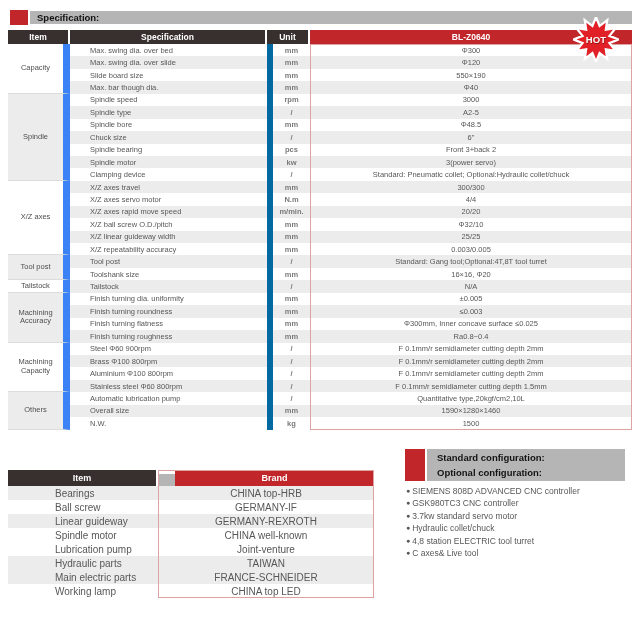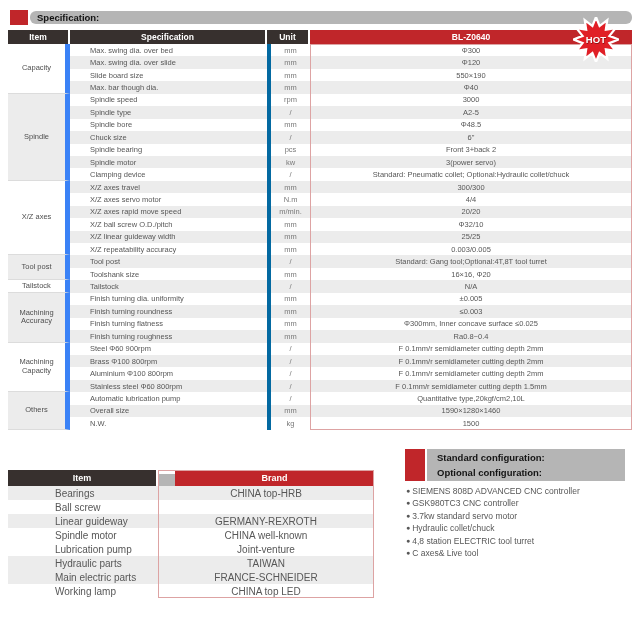--- a/index.html
+++ b/index.html
@@ -4,44 +4,44 @@
 <style>
   * { margin:0; padding:0; box-sizing:border-box; }
   body { background:#fff; }
   .page {
     position:relative; width:640px; height:623px; background:#ffffff;
     font-family:"Liberation Sans", sans-serif; overflow:hidden;
   }
   
   .section-bar { position:absolute; display:flex; align-items:center; height:15px; }
   .bar-square { width:18px; height:15px; background:#c0262a; margin-right:2px; flex:none; }
-  .bar-gray { flex:1; height:13px; background:#b5b5b5; display:flex; align-items:center;border-radius:6px; }
+  .bar-gray { flex:1; height:13px; background:#b5b5b5; display:flex; align-items:center; }
   .bar-title { font-size:9.5px; font-weight:bold; color:#141414; padding-left:7px; white-space:nowrap; }
   .spec-section-bar { left:10px; top:10px; width:622px; }
   .parts-section-bar { left:10px; top:473px; width:363px; }
 
   
   .spec-table { position:absolute; left:8px; top:30px; width:624px; }
   .spec-head { display:grid; grid-template-columns:62px 197px 43px 1fr; height:14px; }
   .hc {
     background:#37302e; color:#fff; font-weight:bold; font-size:8.5px;
     display:flex; align-items:center; justify-content:center; border-right:2px solid #fff;
   }
   .hc.model { background:#c0262a; border-right:none; }
   .spec-body { box-shadow: inset 1px 0 0 #cfcfcf, inset 0 -1px 0 #cfcfcf; }
   .spec-group { display:flex; }
   .g-item {
     width:62px; flex:none; display:flex; align-items:center; justify-content:center;
     text-align:center; font-size:7.5px; color:#4f4f4f; line-height:8.5px;
-    border-right:5px solid #3b82f6; border-bottom:1px solid #dcdcdc; padding:0 3px;
+    border-right:7px solid #3b82f6; border-bottom:1px solid #dcdcdc; padding:0 3px;
   }
   .g-rows { flex:1; }
   .spec-row { display:grid; grid-template-columns:197px 43px 1fr; height:12.45px; font-size:7.5px; color:#575757; }
   .c-spec { display:flex; align-items:center; padding-left:20px; white-space:nowrap; }
-  .c-unit { display:flex; align-items:center; justify-content:center; color:#7a7a7a; border-left:4px solid #0369a1; }
+  .c-unit { display:flex; align-items:center; justify-content:center; color:#7a7a7a; border-left:6px solid #0369a1;font-weight:bold; }
   .c-value { display:flex; align-items:center; justify-content:center; white-space:nowrap; }
   .row-light { background:#ffffff; }
   .row-dark { background:#ececec; }
   .value-outline {
     position:absolute; left:302px; top:14px; width:322px; height:386px;
     border:1px solid #dda3a3; pointer-events:none;
   }
   
   .hot-badge { position:absolute; top:-13px; right:13px; width:46px; height:45px; z-index:5;
     display:flex; align-items:center; justify-content:center; }
@@ -322,20 +322,21 @@
       <div class="mp-hc brand">Brand</div>
     </div>
     <div class="mp-body">
 
     <div class="mp-row row-dark">
           <div class="mp-item">Bearings</div>
           <div class="mp-brand">CHINA top-HRB</div>
         </div>
         <div class="mp-row row-light">
           <div class="mp-item">Ball screw</div>
+          <div class="mp-brand">GERMANY-IF</div>
         </div>
         <div class="mp-row row-dark">
           <div class="mp-item">Linear guideway</div>
           <div class="mp-brand">GERMANY-REXROTH</div>
         </div>
         <div class="mp-row row-light">
           <div class="mp-item">Spindle motor</div>
           <div class="mp-brand">CHINA well-known</div>
         </div>
         <div class="mp-row row-light">

